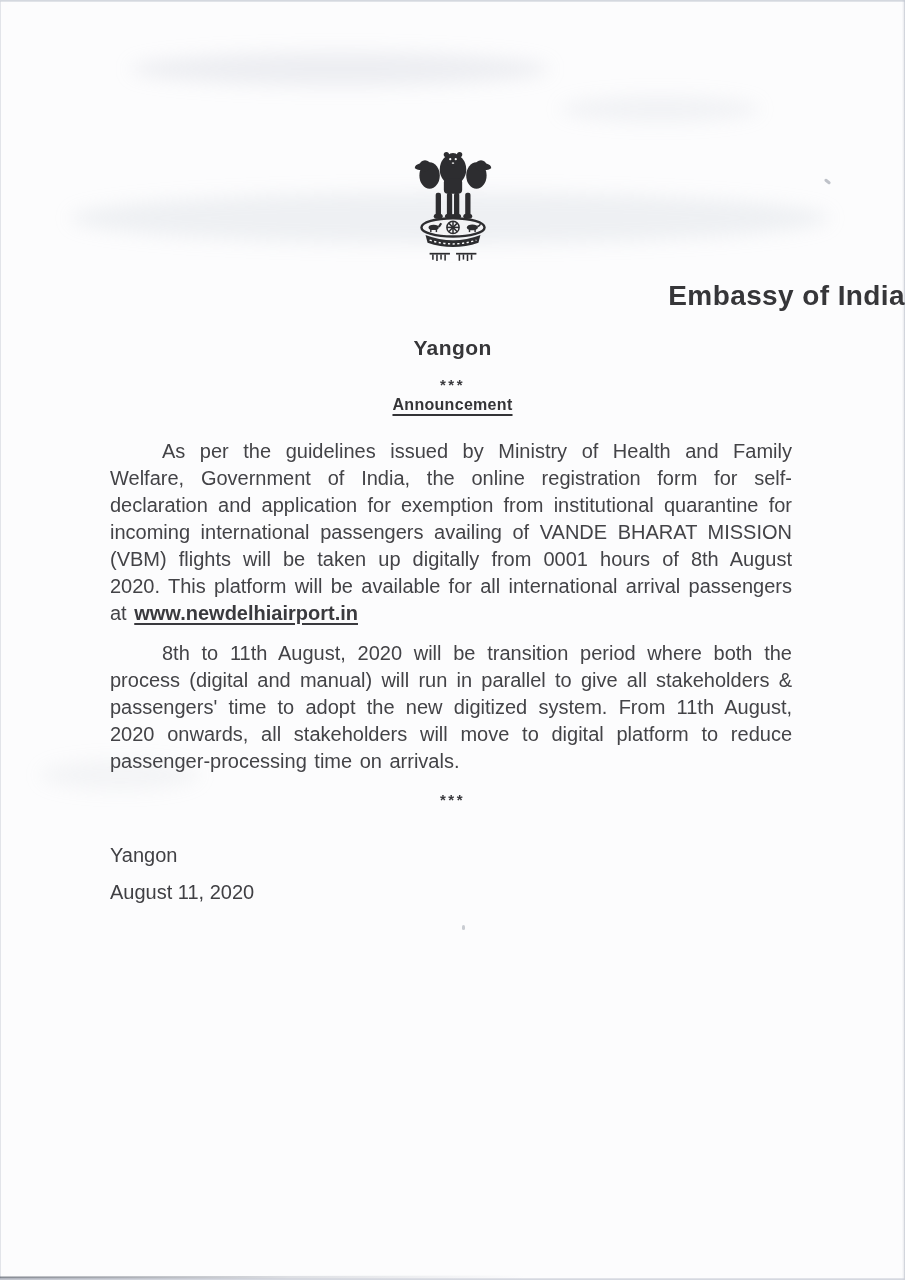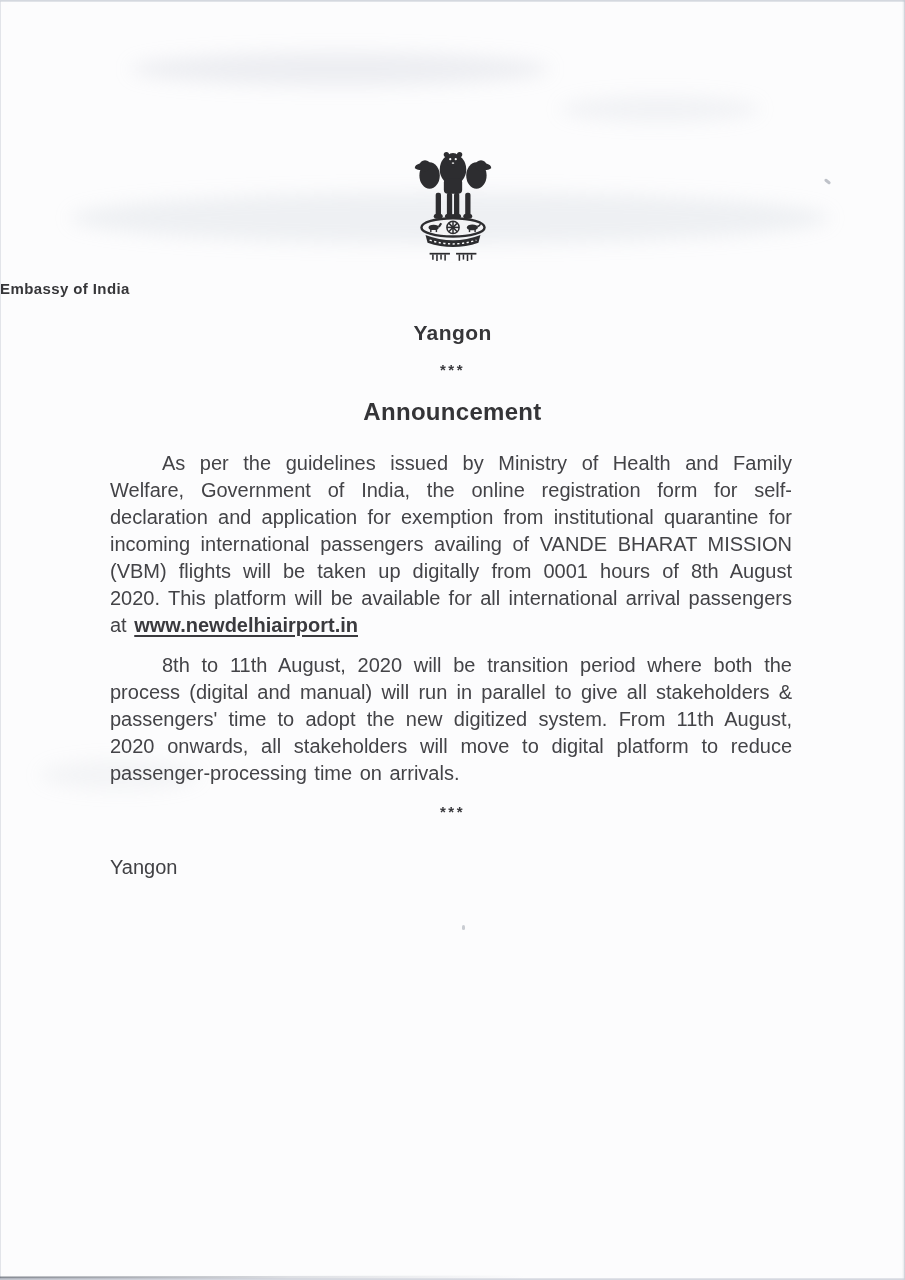--- a/index.html
+++ b/index.html
@@ -31,25 +31,25 @@
   .edge-bottom-dark { left: 0; bottom: 2px; width: 58%; height: 2.5px;
     background: linear-gradient(90deg, rgba(86,92,104,0.70), rgba(150,156,168,0.30) 55%, transparent);
     transform: rotate(-0.12deg); }
   .edge-bottom-faint { left: 0; right: 0; bottom: 0; height: 2px; background: rgba(205,209,218,0.6); }
 
   
   .doc { position: absolute; top: 148px; left: 0; width: 100%; }
   .emblem { text-align: center; line-height: 0; }
   .sr { position: absolute; width: 1px; height: 1px; overflow: hidden; clip: rect(0 0 0 0); white-space: nowrap; }
 
-  .org   { text-align: left; font-size: 15px; font-weight: bold; color: #363639; letter-spacing: 0.4px; margin-top: 18px; }
+  .org   { text-align: right; font-size: 28px; font-weight: bold; color: #363639; letter-spacing: 0.4px; margin-top: 18px; }
   .city  { text-align: center; font-size: 21px; font-weight: bold; color: #363639; letter-spacing: 0.4px; margin-top: 24px; }
   .stars { text-align: center; font-size: 15px; font-weight: bold; letter-spacing: 2.5px; color: #3a3a3e; margin-top: 16px; }
-  .title { text-align: center; font-size: 24px; font-weight: bold; color: #343437; letter-spacing: 0.3px;
-           margin-top: 20px; text-underline-offset: 4px; text-decoration-thickness: 2px; }
+  .title { text-align: center; font-size: 16px; font-weight: bold; color: #343437; letter-spacing: 0.3px;
+           margin-top: 3px; text-decoration: underline; text-underline-offset: 4px; text-decoration-thickness: 2px; }
 
   .body-text { margin: 24px 100px 0 110px; }
   p.para {
     font-size: 20px;
     line-height: 27px;
     text-align: justify;
     text-indent: 52px;
     word-spacing: 2px;
     margin: 0 13px 13px 0;
     color: #434347;
@@ -175,16 +175,17 @@
 
 
       <p class="para">8th to 11th August, 2020 will be transition period where both the process (digital and manual) will run in parallel to give all stakeholders &amp; passengers' time to adopt the new digitized system. From 11th August, 2020 onwards, all stakeholders will move to digital platform to reduce passenger-processing time on arrivals.</p>
 
     </div>
 
     <div class="stars stars-bottom">***</div>
 
     <div class="signoff">
       <div class="signoff-place">Yangon</div>
+      <div class="signoff-date">August 11, 2020</div>
     </div>
 
   </div>
 </div>
 
 </body></html>

